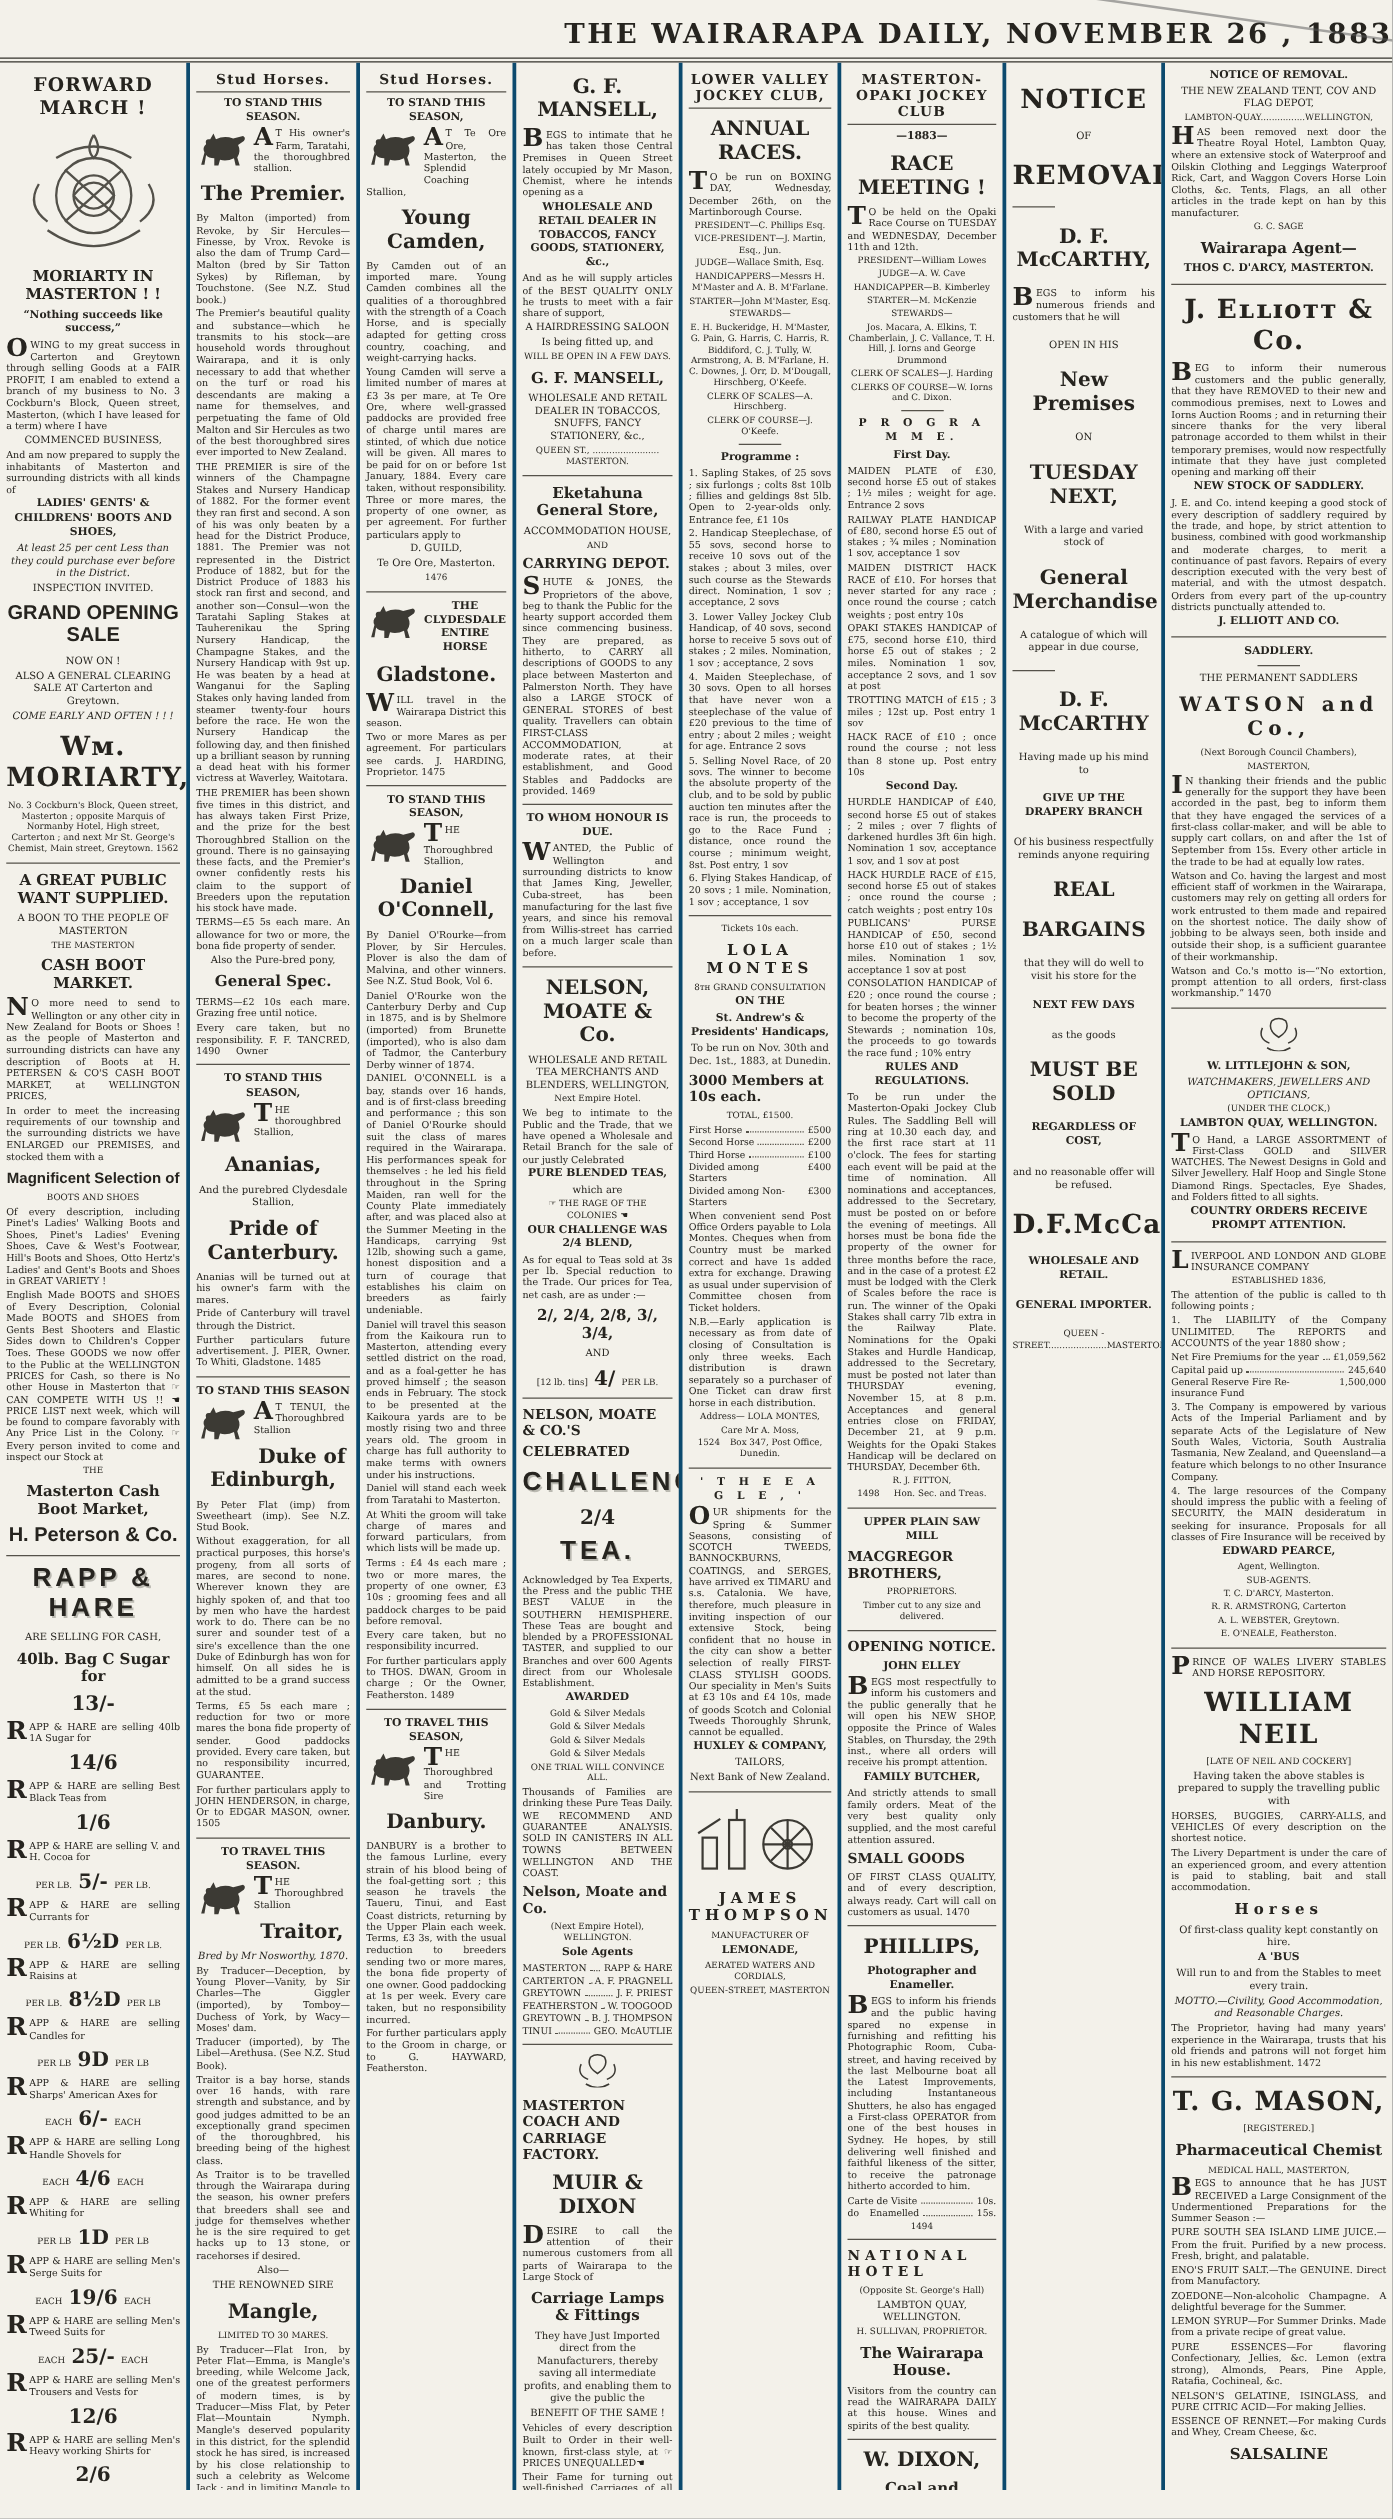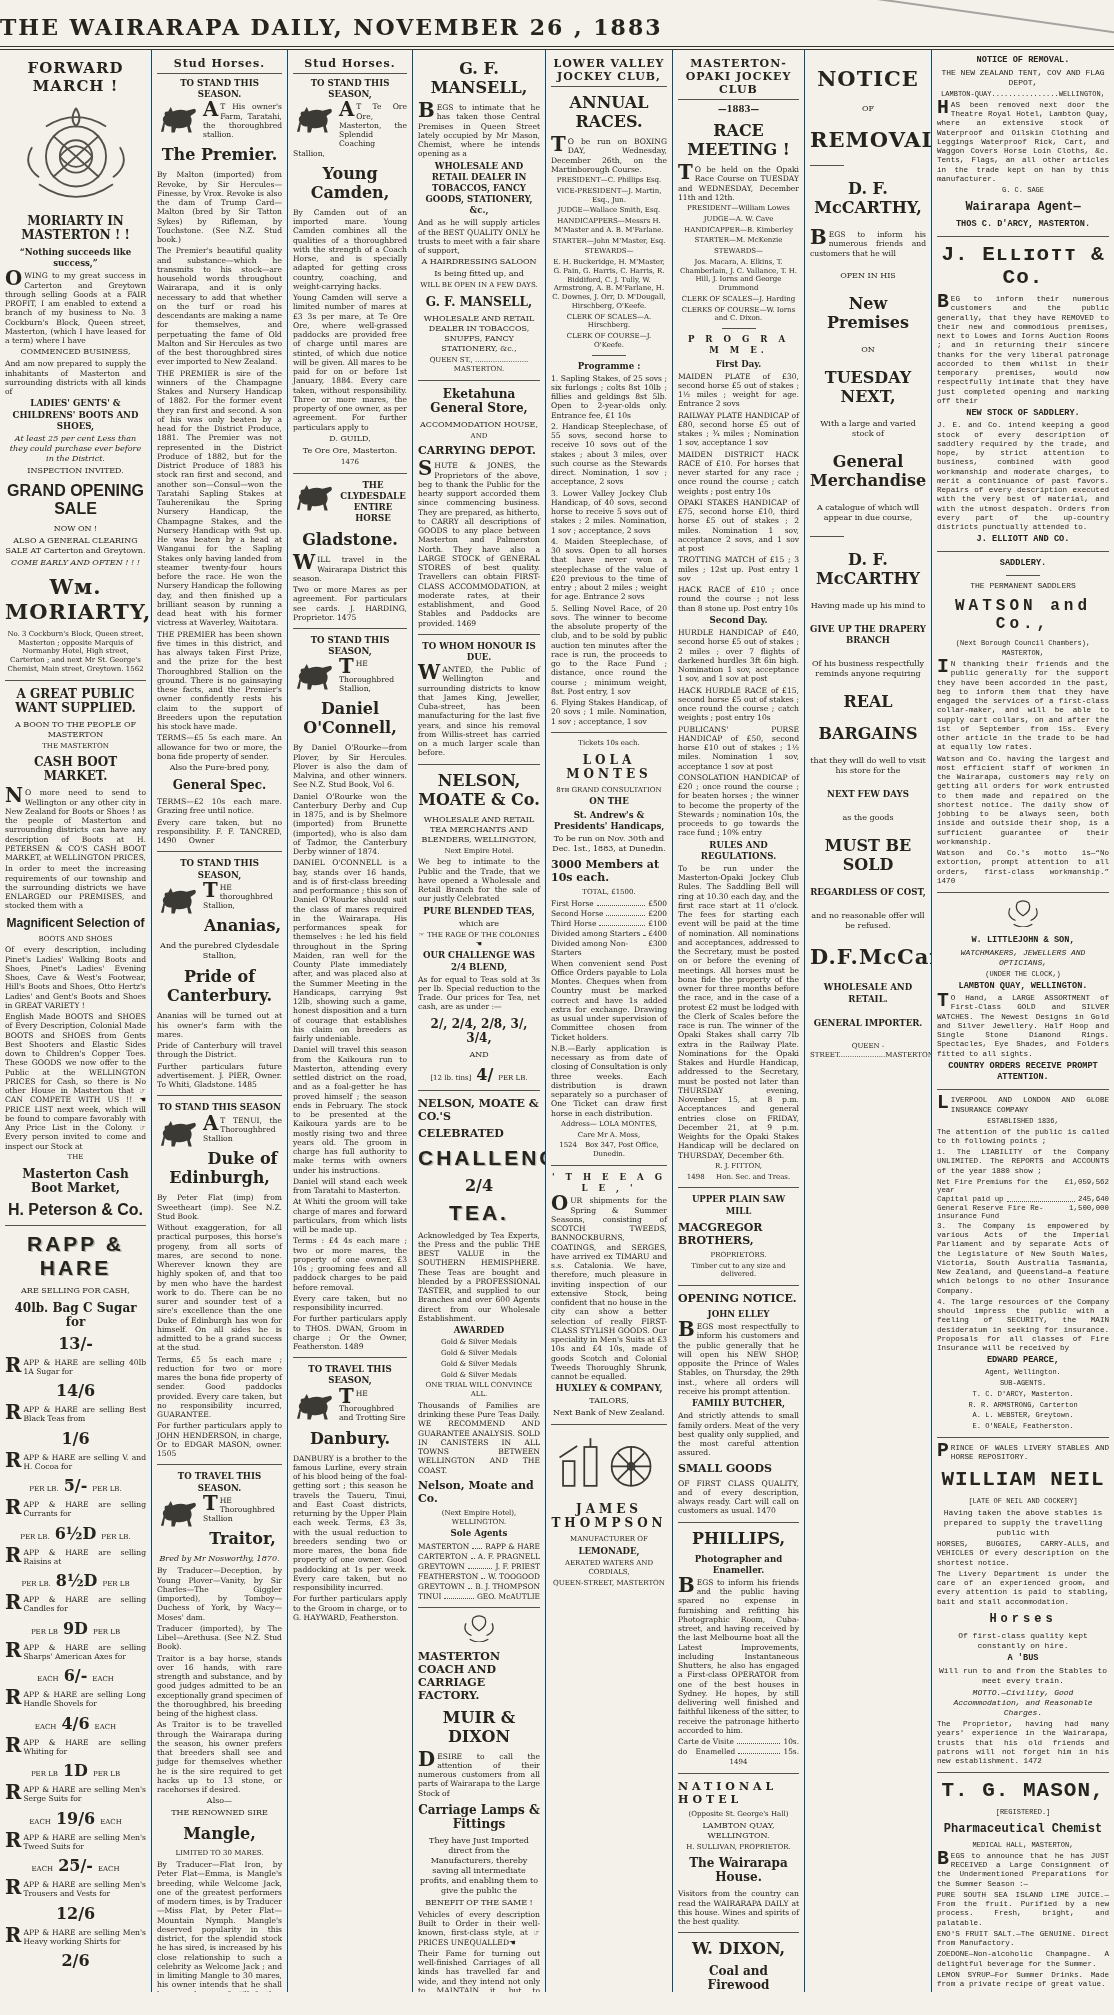--- a/index.html
+++ b/index.html
@@ -1,23 +1,23 @@
 <!DOCTYPE html>
 <html><head>
 <meta charset="utf-8">
 <style>
   html,body{margin:0;padding:0;background:#888;}
   #page{position:relative;width:1114px;height:2015px;background:#f3f1ea;color:#26241f;
     font-family:"DejaVu Serif","Liberation Serif",serif;overflow:hidden;box-sizing:border-box;}
   #scratch{position:absolute;top:6px;right:-30px;width:420px;height:2px;background:#555;transform:rotate(8deg);opacity:.5}
-  #masthead{padding-top:14px;text-align:left;font-weight:bold;font-size:22px;letter-spacing:2px;
+  #masthead{padding-top:14px;text-align:right;font-weight:bold;font-size:22px;letter-spacing:2px;
     border-bottom:4px double #35332d;padding-bottom:6px;width:100%;box-sizing:border-box;}
   #columns{display:flex;height:1942px;overflow:hidden;}
-  .col{box-sizing:border-box;padding:3px 5px 0 5px;border-right:1px solid #0c4a6e;overflow:hidden;}
-  .col:last-child{border-right:none;font-family:Liberation Mono, monospace;}
+  .col{box-sizing:border-box;padding:3px 5px 0 5px;border-right:3px solid #0c4a6e;overflow:hidden;}
+  .col:last-child{border-right:none;}
   .c1{width:152px}.c2{width:136px}.c3{width:125px}.c4{width:133px}
   .c5{width:127px}.c6{width:132px}.c7{width:127px}.c8{width:182px}
   .blk{margin:2px 0;}
   .colhead{font-weight:bold;text-align:center;font-size:11px;border-bottom:1px solid #55524a;padding:2px 0 3px;margin-bottom:4px;letter-spacing:1px;}
   .h1{font-size:15px;font-weight:bold;text-align:center;letter-spacing:1px;margin:6px 0;}
   .dxl{font-size:21px;font-weight:bold;text-align:center;margin:6px 0;letter-spacing:1px;}
   .dlg{font-size:16px;font-weight:bold;text-align:center;margin:6px 0;}
   .dmd{font-size:12px;font-weight:bold;text-align:center;margin:5px 0;}
   .dsm{font-size:11px;font-weight:bold;margin:4px 0;}
   .fancy{font-family:"Liberation Sans","DejaVu Sans",sans-serif;letter-spacing:3px;text-shadow:1.4px 1.4px 0 rgba(40,38,30,.28);}

